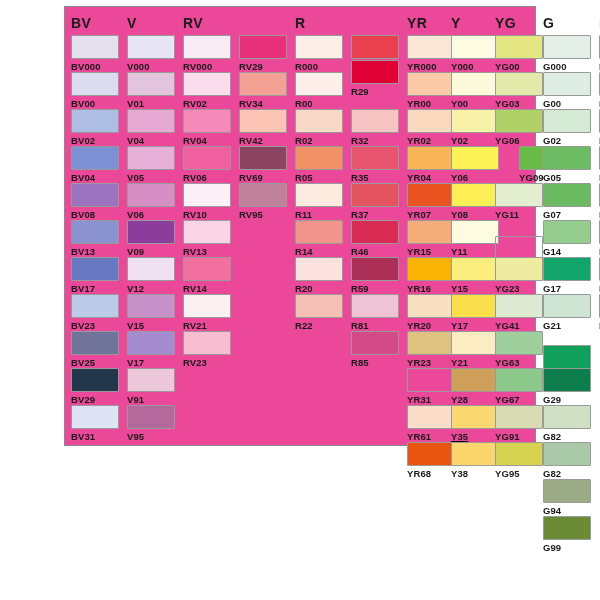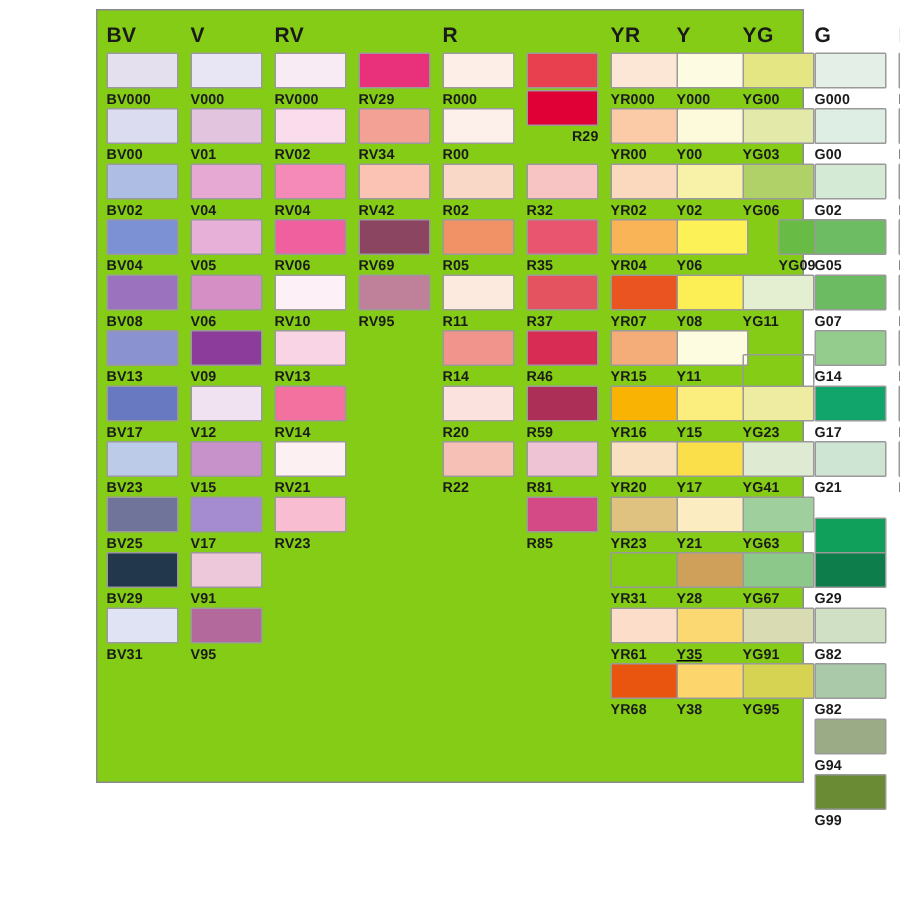--- a/index.html
+++ b/index.html
@@ -11,23 +11,23 @@
     width: 600px;
     height: 600px;
     font-family: "Liberation Sans", sans-serif;
     overflow: hidden;
   }
   #chart-frame {
     position: absolute;
     left: 64px;
     top: 6px;
     width: 472px;
-    height: 516px;
+    height: 440px;
     border: 1px solid #8a8a8a;
-    background: #84cc16;
+    background: #ec4899;
     box-sizing: border-box;
   }
   .group-header {
     position: absolute;
     font-size: 14px;
     font-weight: bold;
     color: #1a1a1a;
     letter-spacing: 0.3px;
     white-space: nowrap;
   }
@@ -240,21 +240,21 @@
         <div class="swatch-label">R20</div>
       </div>
       <div class="swatch-cell" style="left: 230px; top: 287px;">
         <div class="swatch-chip" style="background: rgb(246, 192, 182);"></div>
         <div class="swatch-label">R22</div>
       </div>
       <div class="swatch-cell" style="left: 286px; top: 28px;">
         <div class="swatch-chip" style="background: rgb(232, 64, 79);"></div>
         <div class="swatch-label">R27</div>
       </div>
-      <div class="swatch-cell" style="left: 286px; top: 53px; text-align: right;">
+      <div class="swatch-cell" style="left: 286px; top: 53px;">
         <div class="swatch-chip" style="background: rgb(224, 0, 54);"></div>
         <div class="swatch-label">R29</div>
       </div>
       <div class="swatch-cell" style="left: 286px; top: 102px;">
         <div class="swatch-chip" style="background: rgb(248, 195, 195);"></div>
         <div class="swatch-label">R32</div>
       </div>
       <div class="swatch-cell" style="left: 286px; top: 139px;">
         <div class="swatch-chip" style="background: rgb(233, 85, 110);"></div>
         <div class="swatch-label">R35</div>

